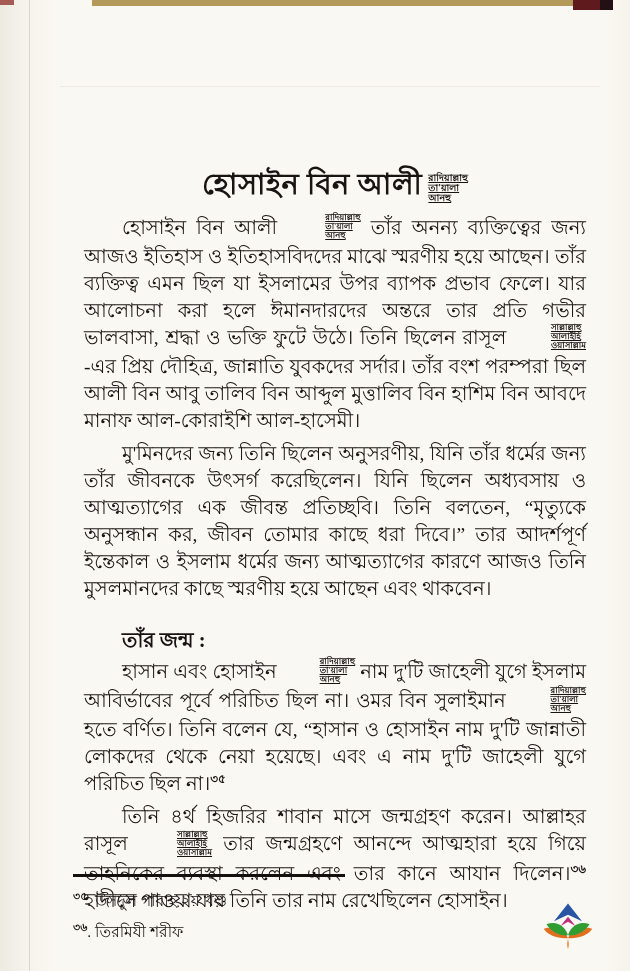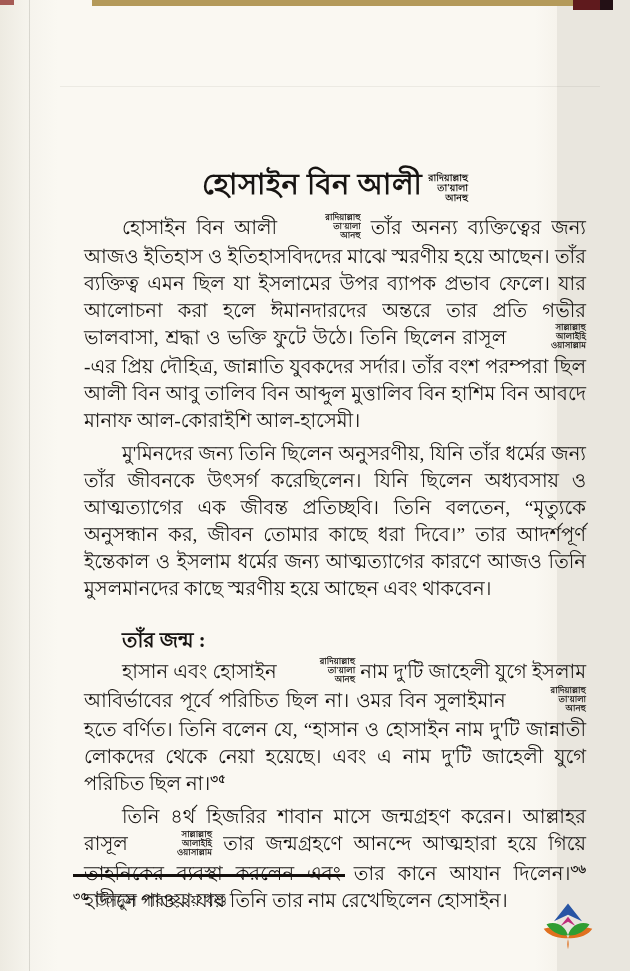--- a/index.html
+++ b/index.html
@@ -2,21 +2,21 @@
 <html lang="bn"><head>
 <meta charset="utf-8">
 <style>
   html,body{margin:0;padding:0;}
   body{
     width:630px;height:971px;overflow:hidden;
     font-family:"Liberation Serif","DejaVu Serif",serif;
     background:#e9e6de;
   }
   .page{
-    position:relative;width:557px;height:971px;
+    position:relative;width:630px;height:971px;
     background:linear-gradient(90deg,#edeae1 0px,#f5f3ec 26px,#faf8f2 58px,#faf8f2 96%,#f6f3ec 100%);
     color:#171412;
   }
   .left-crease{position:absolute;left:29px;top:0;width:1px;height:971px;background:rgba(90,85,70,.18);}
   .ghost-line{position:absolute;left:60px;top:86px;width:540px;height:1px;background:rgba(60,50,40,.07);}
   .top-band{position:absolute;top:0;left:0;width:630px;height:12px;pointer-events:none;}
   .band-left{position:absolute;top:0;left:0;width:14px;height:5px;opacity:.75;}
   .band-tan{position:absolute;top:0;left:92px;width:481px;height:6px;}
   .band-maroon{position:absolute;top:0;left:573px;width:30px;height:10px;}
   .band-dark{position:absolute;top:0;left:600px;width:13px;height:10px;}
@@ -32,22 +32,22 @@
     font-size:19.5px;line-height:27px;text-align:justify;
     text-indent:38px;margin:0 0 6px 0;
   }
   .heading{
     font-size:20.5px;font-weight:700;text-indent:38px;
     margin:24px 0 4px 0;line-height:28px;
   }
   .hon{
     display:inline-block;vertical-align:middle;
     font-size:8.5px;line-height:9px;font-weight:700;
-    text-align:right;transform:translateY(-3px);
-    letter-spacing:0;white-space:nowrap;
+    text-align:left;transform:translateY(-3px);
+    letter-spacing:0;white-space:nowrap;text-decoration:underline;
   }
   .title .hon{font-size:9.5px;line-height:10px;transform:translateY(1px);margin-left:6px;}
   sup.fn-ref{font-size:12px;line-height:0;vertical-align:super;font-weight:700;}
 
   .footnote-divider{
     position:absolute;left:73px;top:874px;width:272px;height:3px;background:#14100d;
   }
   .footnotes{position:absolute;left:73px;top:883px;width:430px;}
   .fn-row{font-size:15.5px;line-height:26px;}
   .fn-num{font-size:11px;vertical-align:super;font-weight:700;}
@@ -75,20 +75,21 @@
       <div class="para">হোসাইন বিন আলী <span class="hon"><div>রাদিয়াল্লাহু</div><div>তা'য়ালা</div><div>আনহু</div></span> তাঁর অনন্য ব্যক্তিত্বের জন্য আজও ইতিহাস ও ইতিহাসবিদদের মাঝে স্মরণীয় হয়ে আছেন। তাঁর ব্যক্তিত্ব এমন ছিল যা ইসলামের উপর ব্যাপক প্রভাব ফেলে। যার আলোচনা করা হলে ঈমানদারদের অন্তরে তার প্রতি গভীর ভালবাসা, শ্রদ্ধা ও ভক্তি ফুটে উঠে। তিনি ছিলেন রাসূল <span class="hon"><div>সাল্লাল্লাহু</div><div>আলাইহি</div><div>ওয়াসাল্লাম</div></span>-এর প্রিয় দৌহিত্র, জান্নাতি যুবকদের সর্দার। তাঁর বংশ পরম্পরা ছিল আলী বিন আবু তালিব বিন আব্দুল মুত্তালিব বিন হাশিম বিন আবদে মানাফ আল-কোরাইশি আল-হাসেমী।</div>
       <div class="para">মু'মিনদের জন্য তিনি ছিলেন অনুসরণীয়, যিনি তাঁর ধর্মের জন্য তাঁর জীবনকে উৎসর্গ করেছিলেন। যিনি ছিলেন অধ্যবসায় ও আত্মত্যাগের এক জীবন্ত প্রতিচ্ছবি। তিনি বলতেন, “মৃত্যুকে অনুসন্ধান কর, জীবন তোমার কাছে ধরা দিবে।” তার আদর্শপূর্ণ ইন্তেকাল ও ইসলাম ধর্মের জন্য আত্মত্যাগের কারণে আজও তিনি মুসলমানদের কাছে স্মরণীয় হয়ে আছেন এবং থাকবেন।</div>
       <div class="heading">তাঁর জন্ম :</div>
       <div class="para">হাসান এবং হোসাইন <span class="hon"><div>রাদিয়াল্লাহু</div><div>তা'য়ালা</div><div>আনহু</div></span> নাম দু'টি জাহেলী যুগে ইসলাম আবির্ভাবের পূর্বে পরিচিত ছিল না। ওমর বিন সুলাইমান <span class="hon"><div>রাদিয়াল্লাহু</div><div>তা'য়ালা</div><div>আনহু</div></span> হতে বর্ণিত। তিনি বলেন যে, “হাসান ও হোসাইন নাম দু'টি জান্নাতী লোকদের থেকে নেয়া হয়েছে। এবং এ নাম দু'টি জাহেলী যুগে পরিচিত ছিল না।<sup class="fn-ref">৩৫</sup></div>
       <div class="para">তিনি ৪র্থ হিজরির শাবান মাসে জন্মগ্রহণ করেন। আল্লাহর রাসূল <span class="hon"><div>সাল্লাল্লাহু</div><div>আলাইহি</div><div>ওয়াসাল্লাম</div></span> তার জন্মগ্রহণে আনন্দে আত্মহারা হয়ে গিয়ে তাহনিকের ব্যবস্থা করলেন এবং তার কানে আযান দিলেন।<sup class="fn-ref">৩৬</sup> হাদীসে পাওয়া যায় তিনি তার নাম রেখেছিলেন হোসাইন।</div>
     </div>
 
   <div class="footnote-divider"></div>
   <div class="footnotes">
       <div class="fn-row"><sup class="fn-num">৩৫</sup><span class="fn-dot">. </span><span>উসদুল গাবাহ ২য় খণ্ড</span></div>
+      <div class="fn-row"><sup class="fn-num">৩৬</sup><span class="fn-dot">. </span><span>তিরমিযী শরীফ</span></div>
     </div>
 
   <svg class="logo" viewBox="0 0 60 54" aria-hidden="true">
     <path d="M4 30 C16 26 26 31 30 40 C20 41 8 37 4 30 Z M56 30 C44 26 34 31 30 40 C40 41 52 37 56 30 Z M30 41 C29 45 29 48 30 52 C31 48 31 45 30 41 Z" fill="#e0701f"></path>
     <path d="M7 25 C18 21 27 27 30 37 C21 38 11 32 7 25 Z M53 25 C42 21 33 27 30 37 C39 38 49 32 53 25 Z" fill="#2f9d32"></path>
     <path d="M30 3 L45 22 L30 15 L15 22 Z" fill="#2855a4"></path>
     <path d="M30 17 L38 27 L30 22.5 L22 27 Z" fill="#bf2d7a"></path>
   </svg>
 
 </div>

